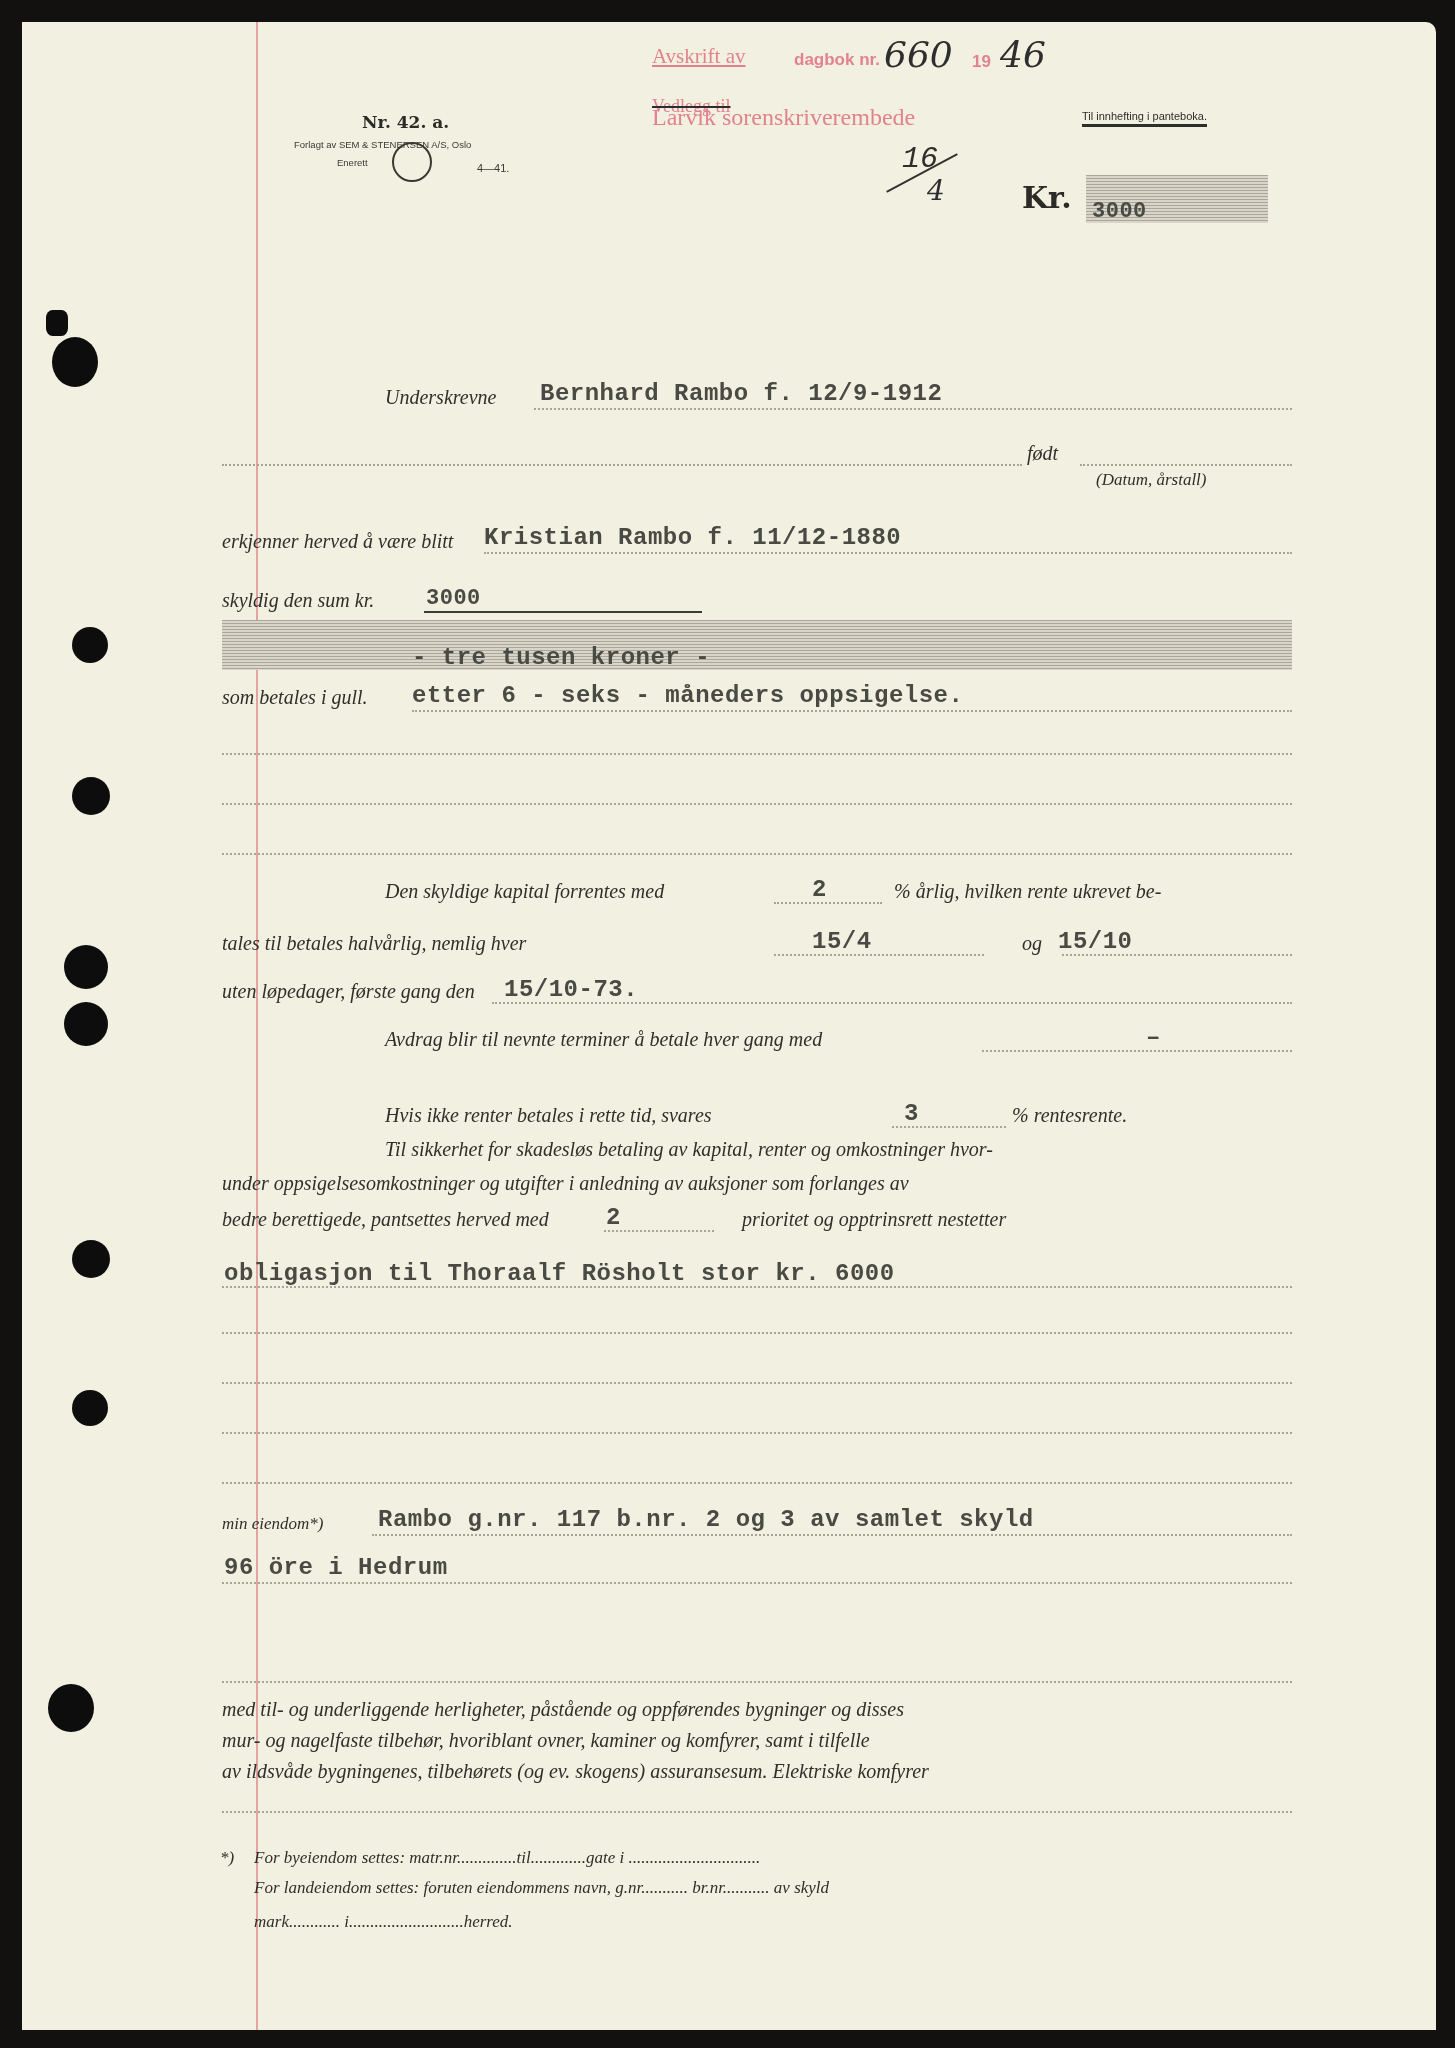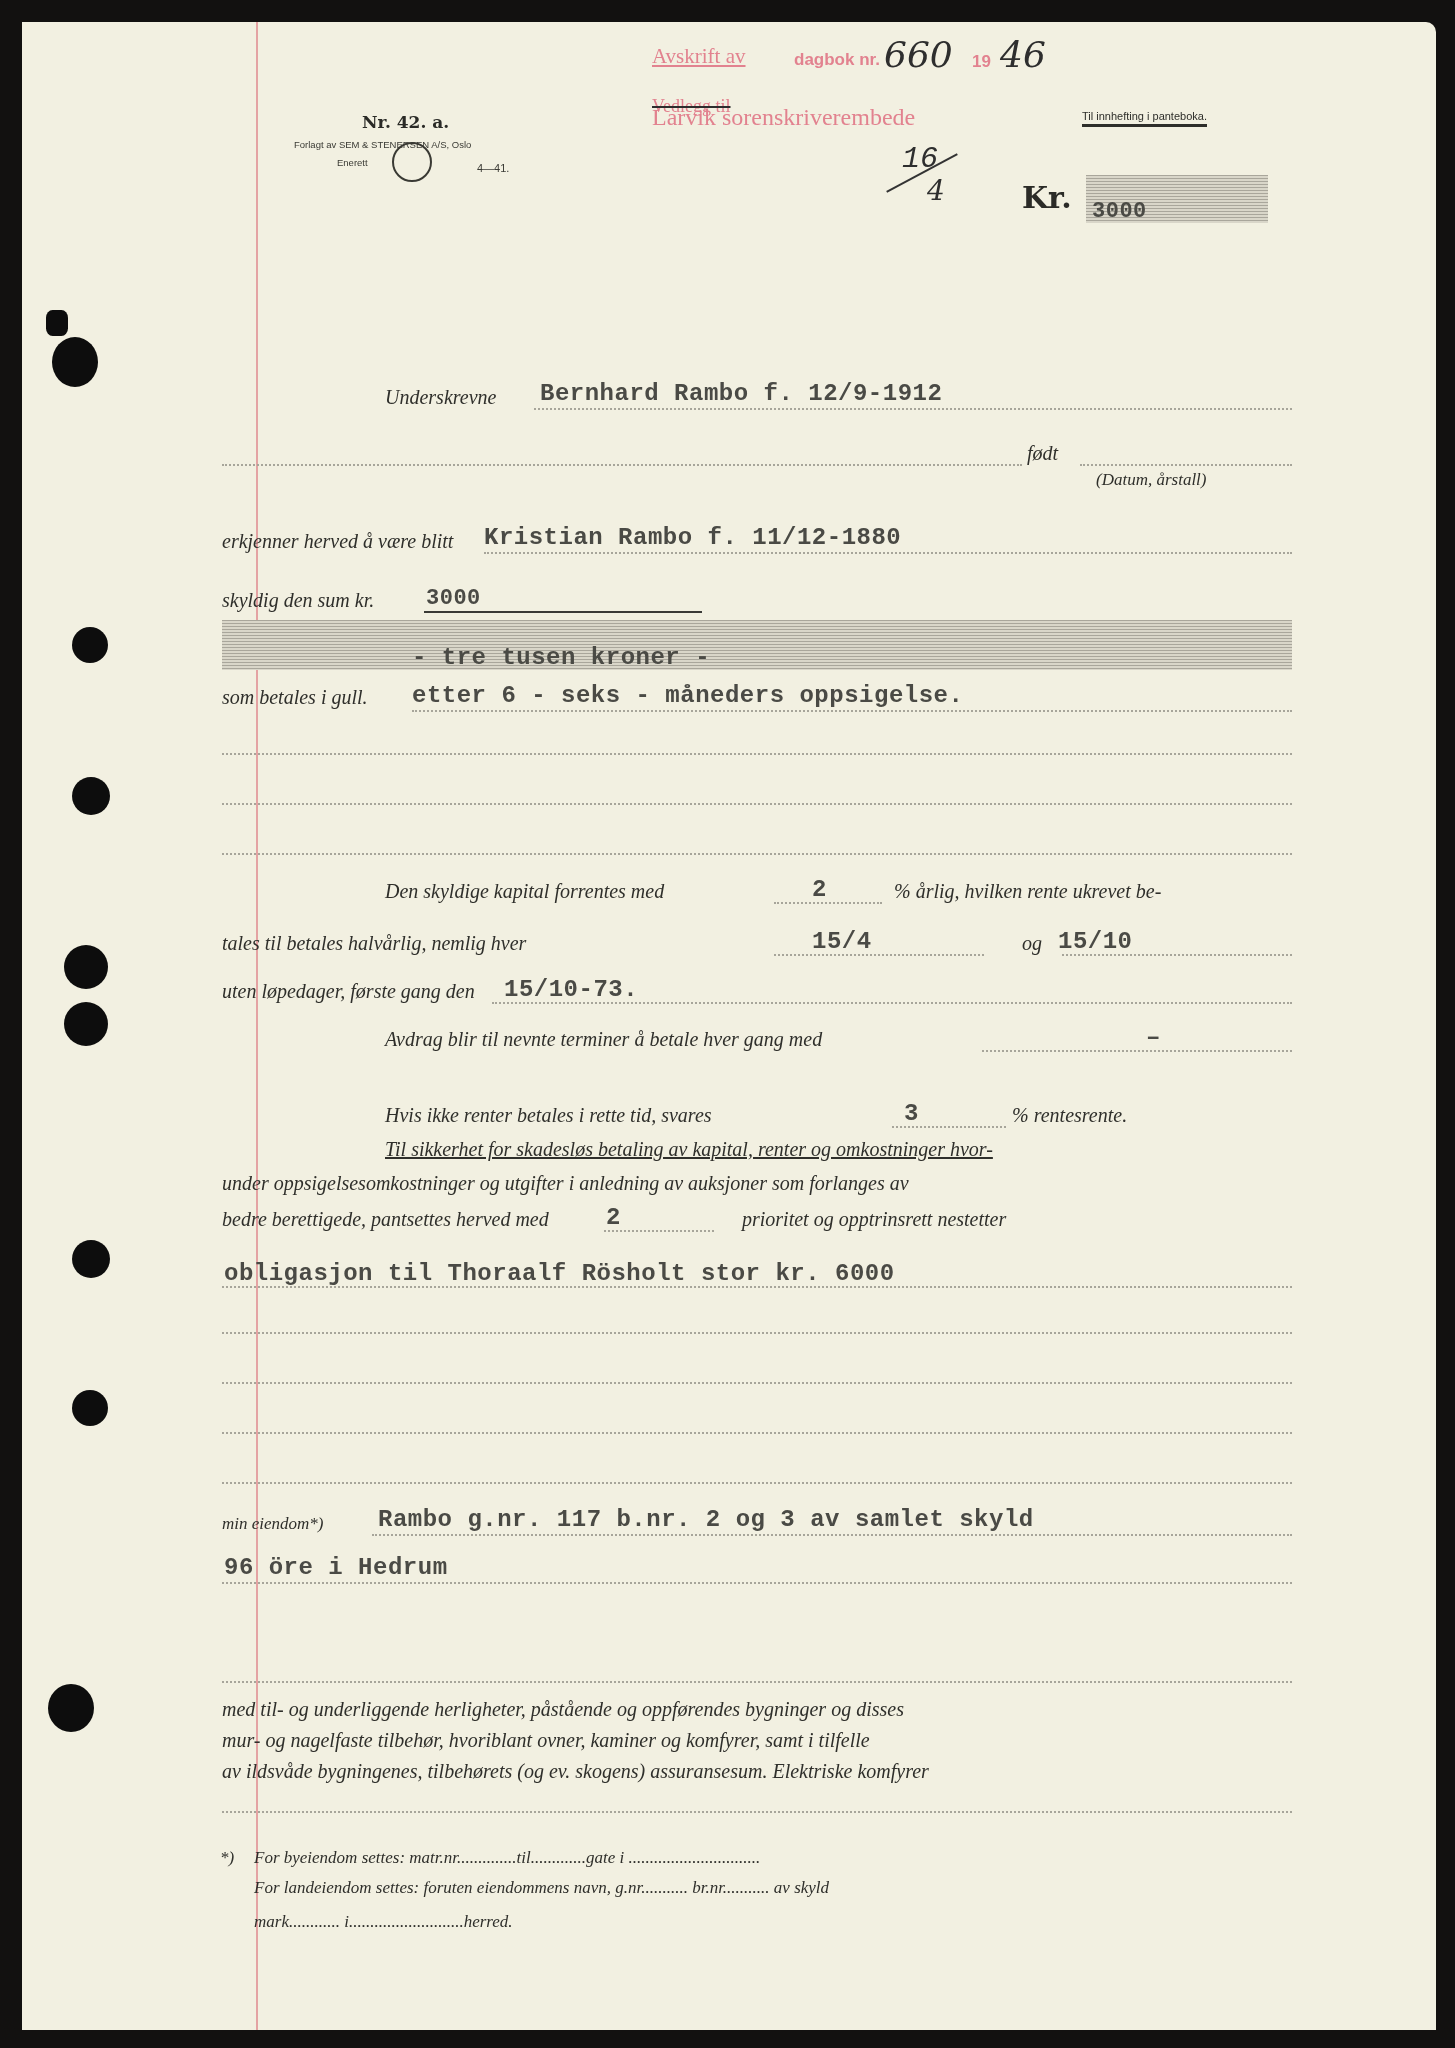--- a/index.html
+++ b/index.html
@@ -112,21 +112,21 @@
 
   <div class="abs lbl" style="left:363px;top:1006px;">Avdrag blir til nevnte terminer å betale hver gang med</div>
   <div class="dots" style="left:960px;top:1028px;width:310px;"></div>
   <div class="abs typed" style="left:1124px;top:1002px;">–</div>
 
   <div class="abs lbl" style="left:363px;top:1082px;">Hvis ikke renter betales i rette tid, svares</div>
   <div class="dots" style="left:870px;top:1104px;width:114px;"></div>
   <div class="abs typed" style="left:882px;top:1078px;">3</div>
   <div class="abs lbl" style="left:990px;top:1082px;">% rentesrente.</div>
 
-  <div class="abs para" style="left:363px;top:1116px;width:907px;text-decoration:underline;">Til sikkerhet for skadesløs betaling av kapital, renter og omkostninger hvor-</div>
+  <div class="abs para" style="left:363px;top:1116px;width:907px;">Til sikkerhet for skadesløs betaling av kapital, renter og omkostninger hvor-</div>
   <div class="abs para" style="left:200px;top:1150px;width:1070px;">under oppsigelsesomkostninger og utgifter i anledning av auksjoner som forlanges av</div>
   <div class="abs lbl" style="left:200px;top:1186px;">bedre berettigede, pantsettes herved med</div>
   <div class="dots" style="left:582px;top:1208px;width:110px;"></div>
   <div class="abs typed" style="left:584px;top:1182px;">2</div>
   <div class="abs lbl" style="left:720px;top:1186px;">prioritet og opptrinsrett nestetter</div>
 
   <div class="dots" style="left:200px;top:1264px;width:1070px;"></div>
   <div class="abs typed" style="left:202px;top:1238px;">obligasjon til Thoraalf Rösholt stor kr. 6000</div>
 
   <div class="dots" style="left:200px;top:1310px;width:1070px;"></div>

